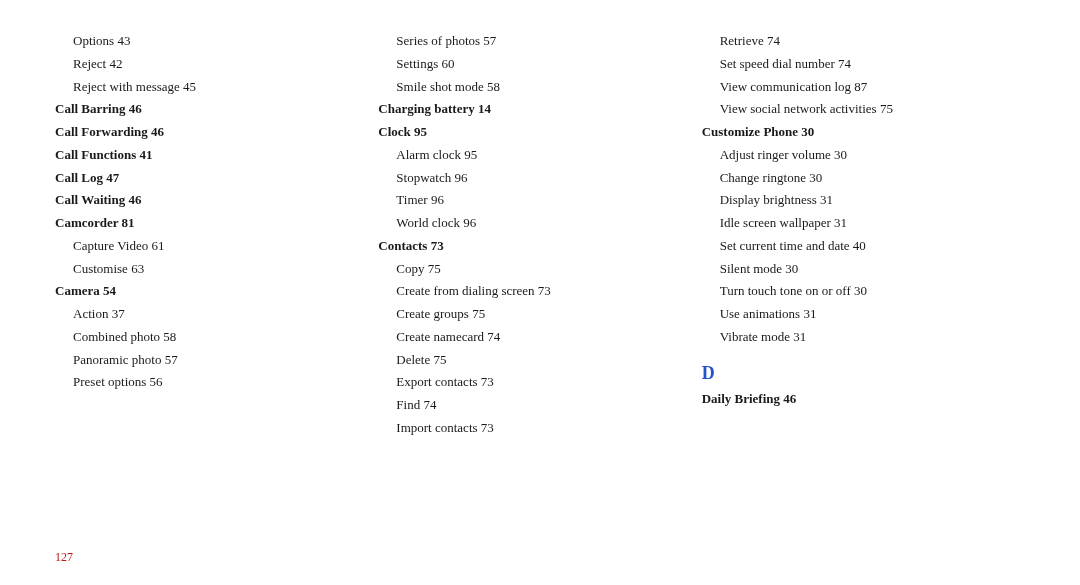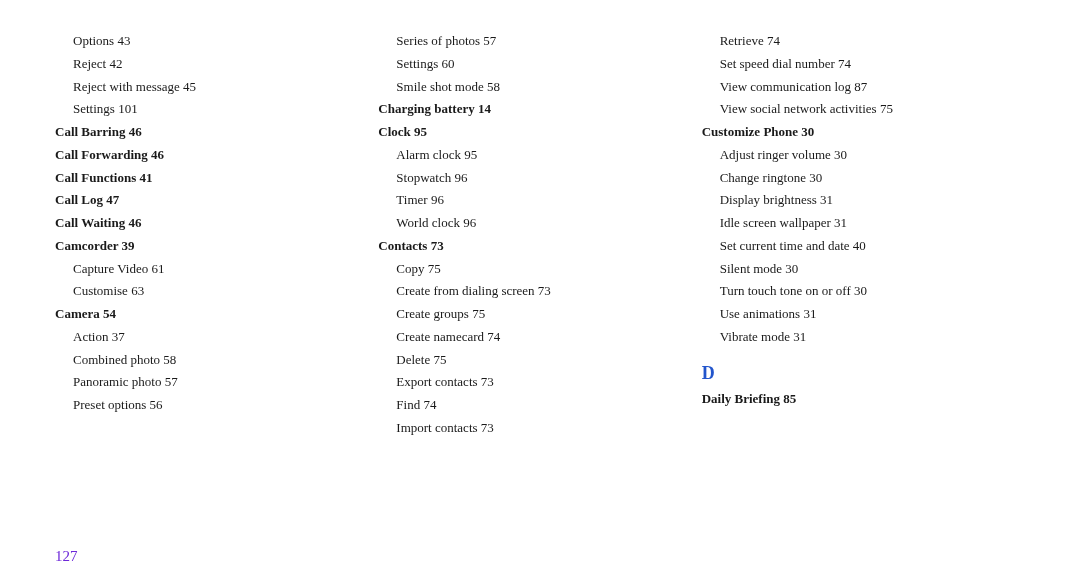--- a/index.html
+++ b/index.html
@@ -55,40 +55,39 @@
       font-size: 18px;
       font-weight: bold;
       margin-top: 14px;
       margin-bottom: 4px;
     }
 
     .page-number-footer {
       position: absolute;
       bottom: 20px;
       left: 55px;
-      font-size: 15px;
-      color: #6d28d9;
+      font-size: 12px;
+      color: #b91c1c;
     }
   </style>
 </head>
 <body>
 
 <div class="page-container">
   <div class="columns-wrapper">
   <div class="column">
         <div class="index-entry indented">Options  43</div>
         <div class="index-entry indented">Reject  42</div>
         <div class="index-entry indented">Reject with message  45</div>
-        <div class="index-entry indented">Settings  101</div>
         <div class="index-entry bold">Call Barring  46</div>
         <div class="index-entry bold">Call Forwarding  46</div>
         <div class="index-entry bold">Call Functions  41</div>
         <div class="index-entry bold">Call Log  47</div>
         <div class="index-entry bold">Call Waiting  46</div>
-        <div class="index-entry bold">Camcorder  39</div>
+        <div class="index-entry bold">Camcorder  81</div>
         <div class="index-entry indented">Capture Video  61</div>
         <div class="index-entry indented">Customise  63</div>
         <div class="index-entry bold">Camera  54</div>
         <div class="index-entry indented">Action  37</div>
         <div class="index-entry indented">Combined photo  58</div>
         <div class="index-entry indented">Panoramic photo  57</div>
         <div class="index-entry indented">Preset options  56</div>
       </div>
       <div class="column">
         <div class="index-entry indented">Series of photos  57</div>
@@ -119,17 +118,17 @@
         <div class="index-entry indented">Adjust ringer volume  30</div>
         <div class="index-entry indented">Change ringtone  30</div>
         <div class="index-entry indented">Display brightness  31</div>
         <div class="index-entry indented">Idle screen wallpaper  31</div>
         <div class="index-entry indented">Set current time and date  40</div>
         <div class="index-entry indented">Silent mode  30</div>
         <div class="index-entry indented">Turn touch tone on or off  30</div>
         <div class="index-entry indented">Use animations  31</div>
         <div class="index-entry indented">Vibrate mode  31</div>
         <div class="section-letter">D</div>
-        <div class="index-entry bold">Daily Briefing  85</div>
+        <div class="index-entry bold">Daily Briefing  46</div>
       </div>
     </div>
   <div class="page-number-footer">127</div>
 </div>
 
 </body></html>

